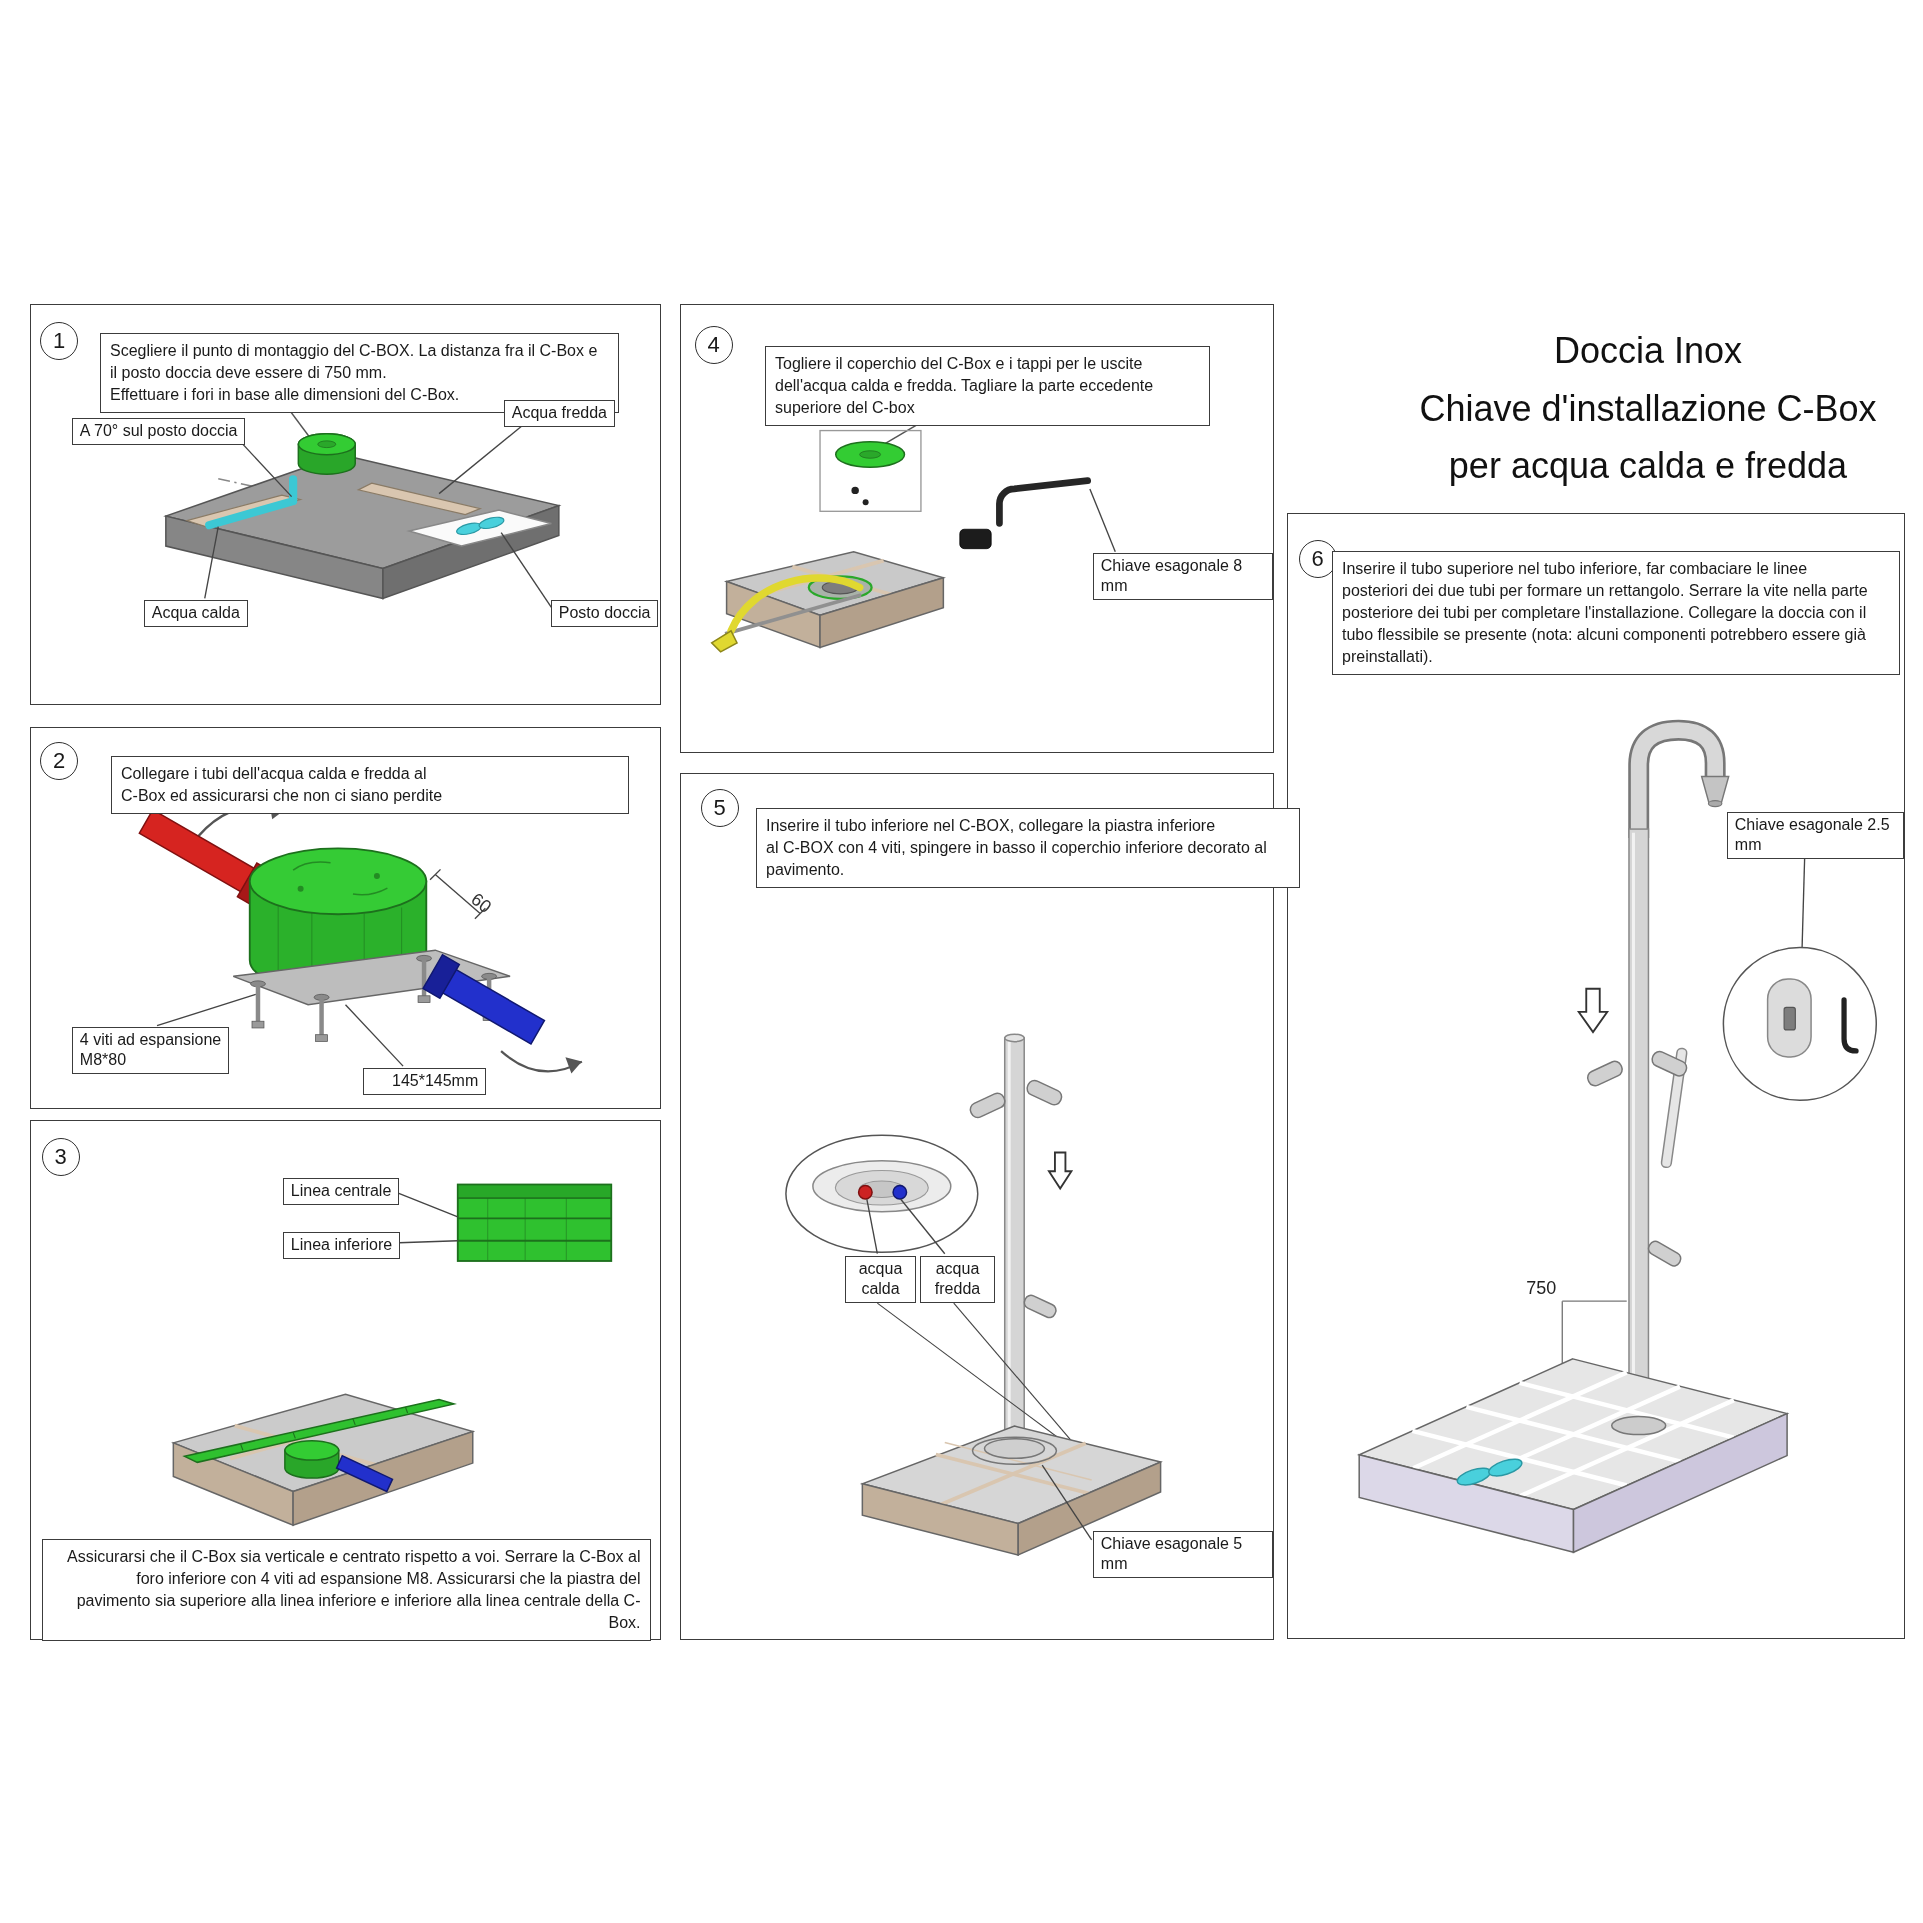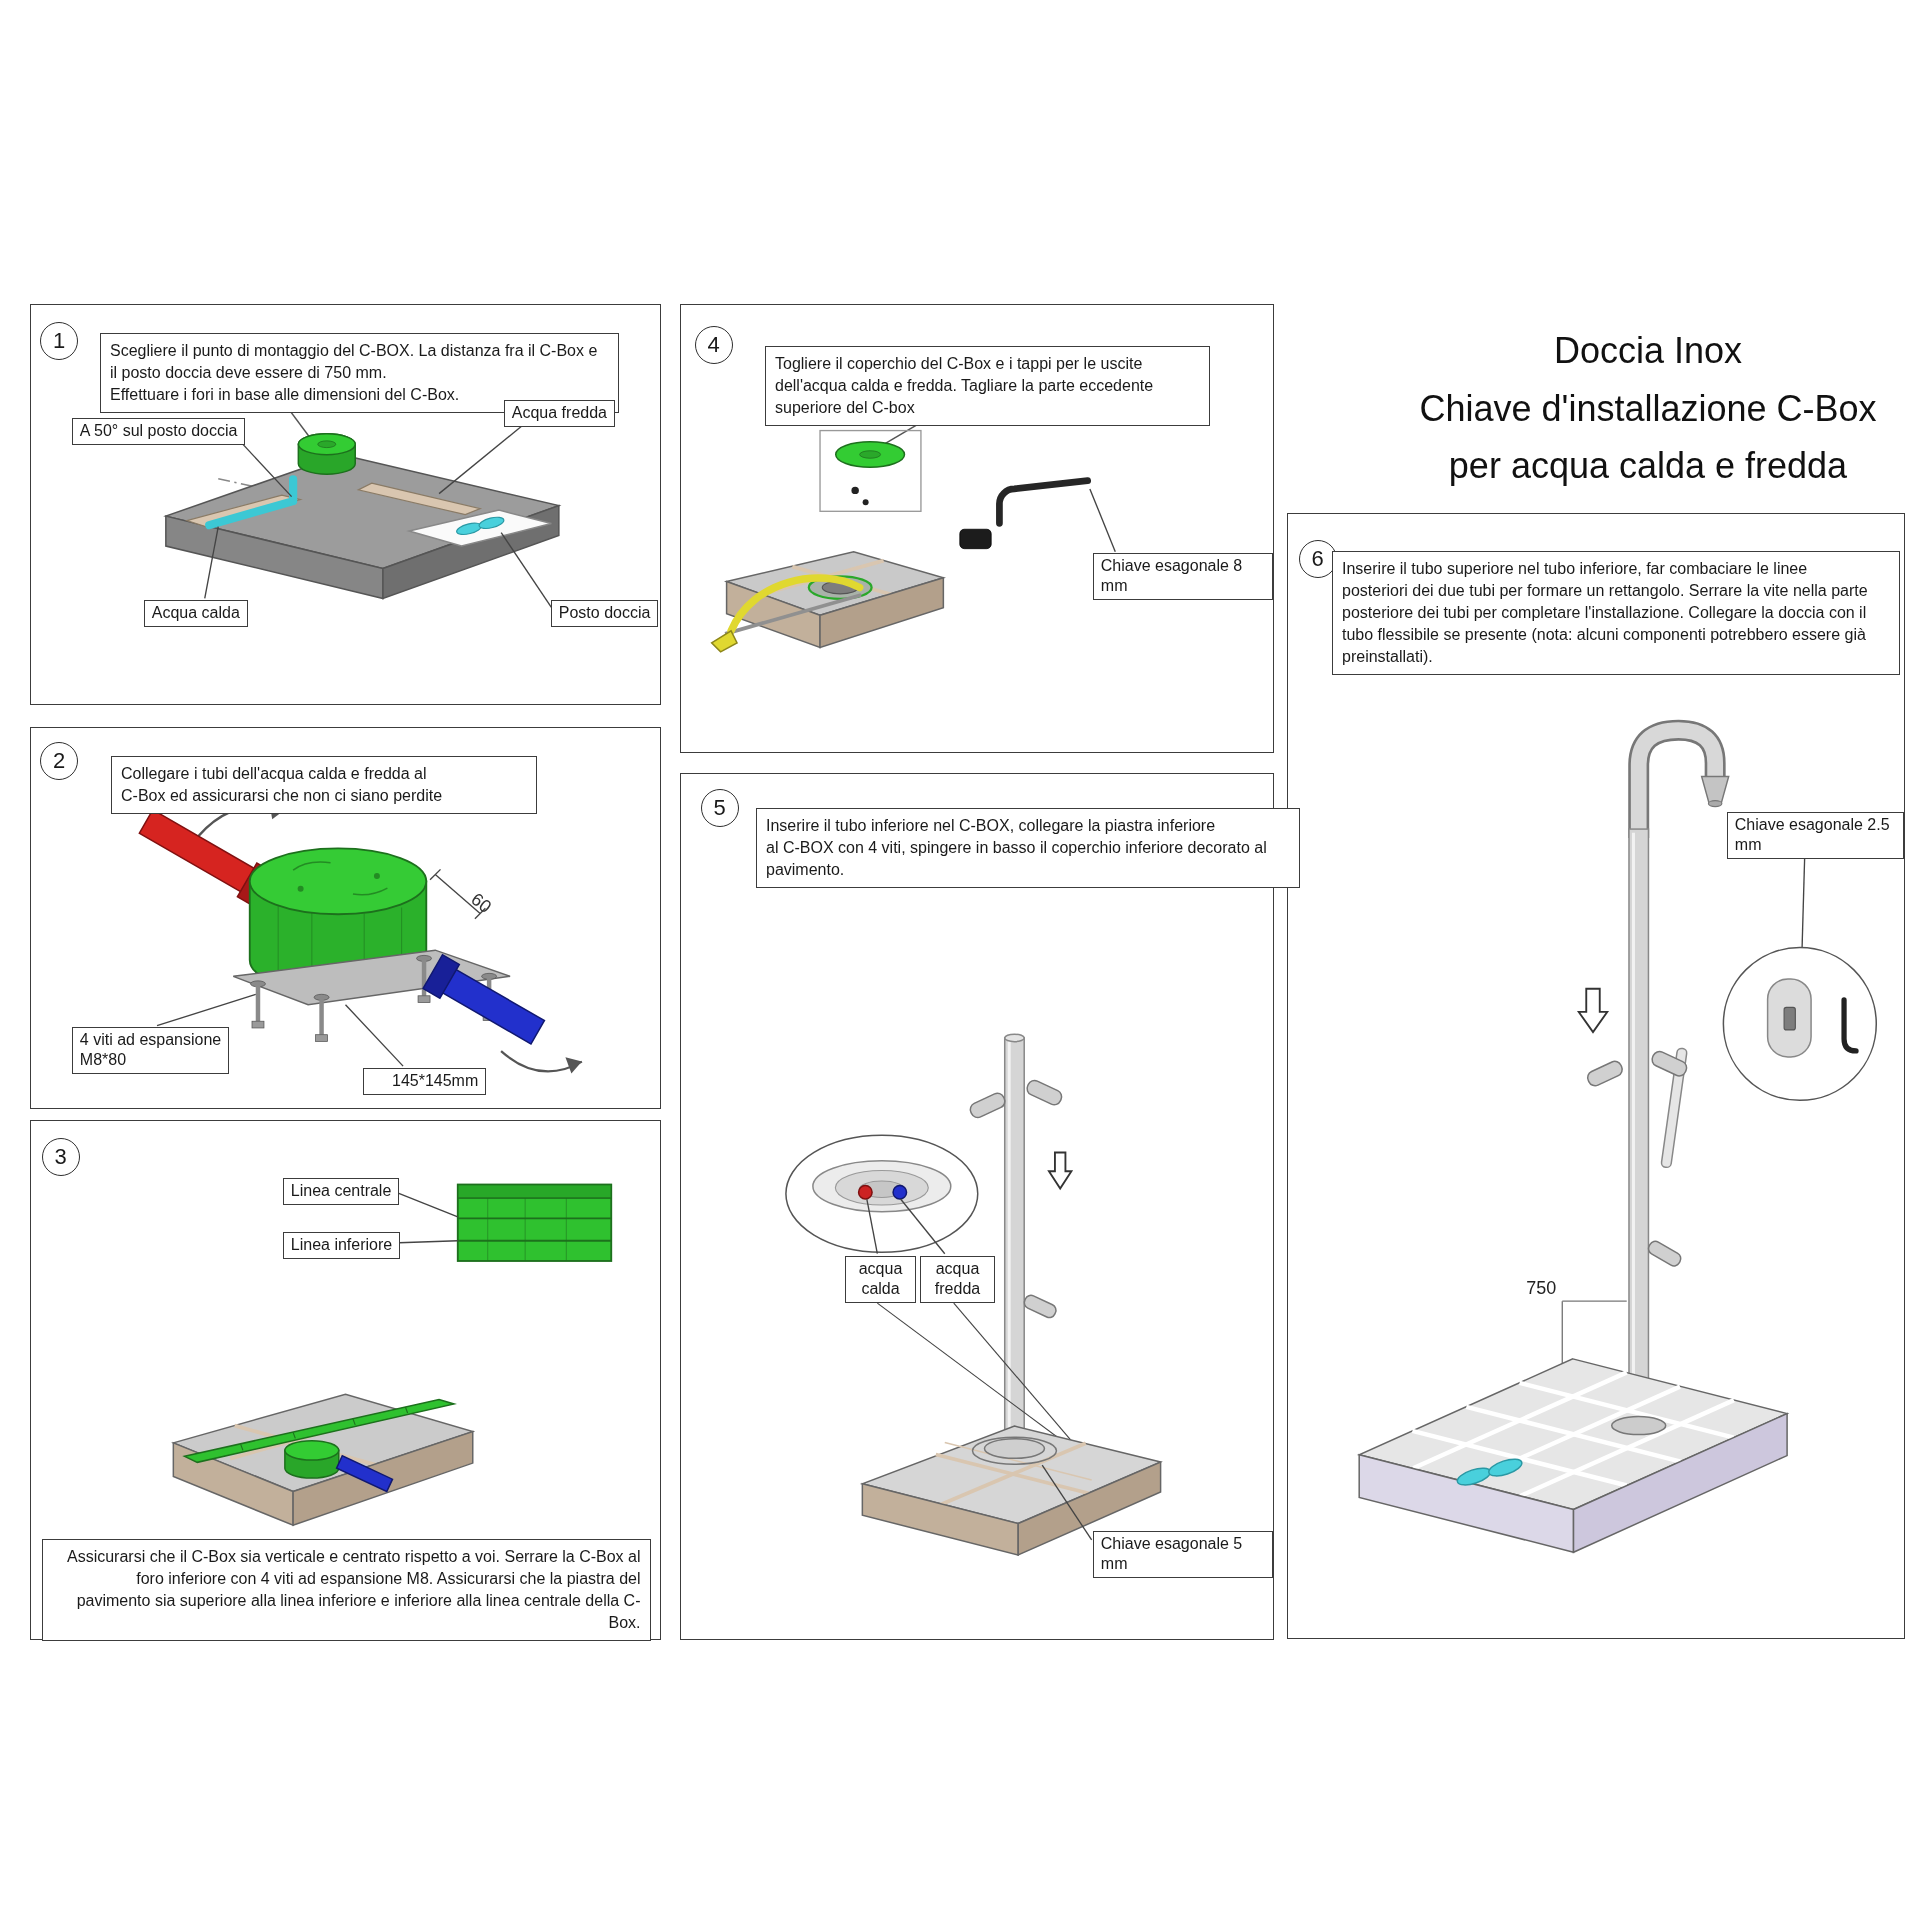--- a/index.html
+++ b/index.html
@@ -75,21 +75,21 @@
 
       <line x1="268" y1="170" x2="348" y2="256" stroke="#444" stroke-width="1.8"></line>
       <line x1="660" y1="158" x2="545" y2="252" stroke="#444" stroke-width="1.8"></line>
       <line x1="232" y1="392" x2="250" y2="296" stroke="#444" stroke-width="1.8"></line>
       <line x1="695" y1="404" x2="628" y2="304" stroke="#444" stroke-width="1.8"></line>
     </svg>
     <div class="stepnum" style="left:9px; top:16.5px;">1</div>
     <div class="instr" style="left:69px; top:12px; width:519px;">Scegliere il punto di montaggio del C-BOX. La distanza fra il C-Box e
 il posto doccia deve essere di 750 mm.
 Effettuare i fori in base alle dimensioni del C-Box.</div>
-    <div class="lbl" style="left:41px; top:113px;">A 50° sul posto doccia</div>
+    <div class="lbl" style="left:41px; top:113px;">A 70° sul posto doccia</div>
     <div class="lbl" style="left:473px; top:95px;">Acqua fredda</div>
     <div class="lbl" style="left:113px; top:295px;">Acqua calda</div>
     <div class="lbl" style="left:520px; top:295px;">Posto doccia</div>
   </section>
 
   <section class="panel" style="left:30px; top:727px; width:631px; height:382px;">
     <svg class="illus" viewBox="0 0 840 508">
 
       <g>
         <path d="M 215 155 Q 265 88 338 110" fill="none" stroke="#555" stroke-width="3"></path>
@@ -152,21 +152,21 @@
         <line x1="540" y1="196" x2="600" y2="248" stroke="#444" stroke-width="1.8"></line>
         <line x1="533" y1="203" x2="547" y2="189" stroke="#444" stroke-width="1.8"></line>
         <line x1="593" y1="255" x2="607" y2="241" stroke="#444" stroke-width="1.8"></line>
         <text x="586" y="232" font-size="24" fill="#333" transform="rotate(38 586 232)">60</text>
       </g>
 
       <line x1="168" y1="398" x2="300" y2="356" stroke="#444" stroke-width="1.8"></line>
       <line x1="497" y1="452" x2="420" y2="370" stroke="#444" stroke-width="1.8"></line>
     </svg>
     <div class="stepnum" style="left:9px; top:13.5px;">2</div>
-    <div class="instr" style="left:80px; top:12px; width:426px;">Collegare i tubi dell'acqua calda e fredda al
+    <div class="instr" style="left:80px; top:12px; width:518px;">Collegare i tubi dell'acqua calda e fredda al
 C-Box ed assicurarsi che non ci siano perdite</div>
     <div class="lbl" style="left:41px; top:299px;">4 viti ad espansione
 M8*80</div>
     <div class="lbl" style="left:332px; top:340px;padding-left:28px;">145*145mm</div>
   </section>
 
   <section class="panel" style="left:30px; top:1120px; width:631px; height:520px;">
     <svg class="illus" viewBox="0 0 840 692">
 
       <g>

